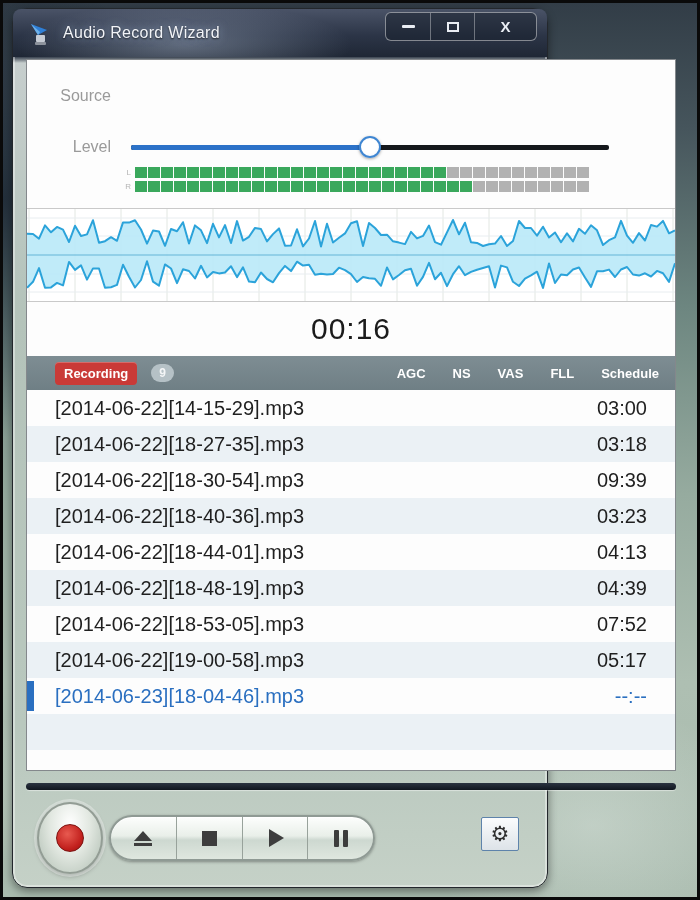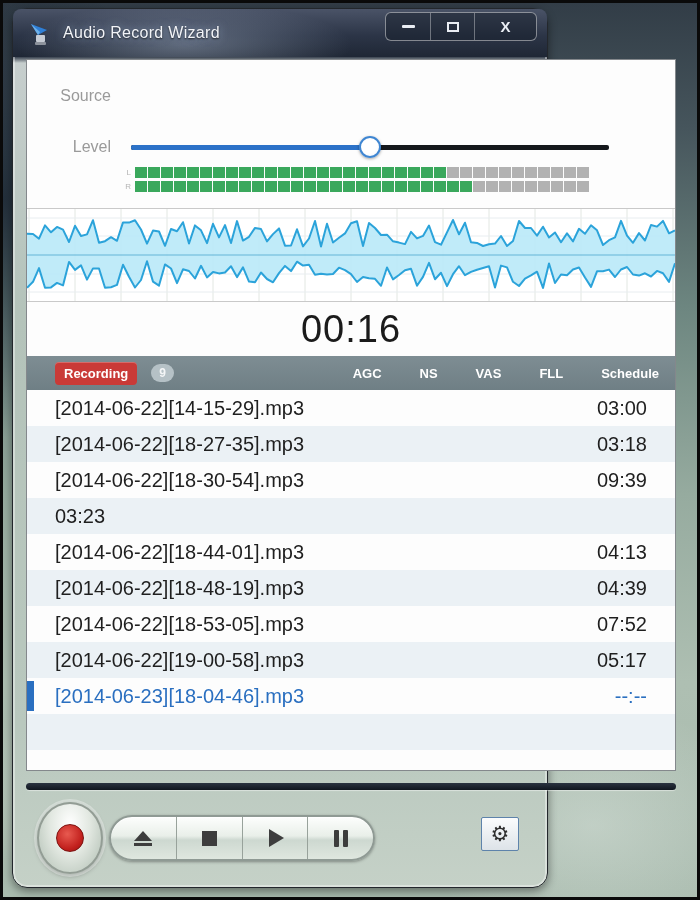--- a/index.html
+++ b/index.html
@@ -82,21 +82,21 @@
 
   .vu { margin:9px 0 0 92px; }
   .vu-row { display:flex; align-items:center; height:11px; margin-bottom:3px; }
   .vu-label { width:12px; margin-right:4px; font-size:8px; color:#b5b5b5; text-align:right; }
   .vu-block { width:12px; height:11px; margin-right:1px; flex:0 0 auto; }
 
   .wave-wrap { margin-top:16px; height:94px; border-top:1px solid #c9c9c9;
     border-bottom:1px solid #c9c9c9; background:#fff; }
 
   .timer { height:54px; line-height:54px; text-align:center;
-    font-size:38px; color:#1b1b1b; letter-spacing:1px; }
+    font-size:30px; color:#1b1b1b; letter-spacing:1px; }
 
   .list-header { height:34px; display:flex; align-items:center;
     background:linear-gradient(180deg,#7e8d93,#6f7f85);
     padding:0 16px 0 28px; color:#fff; }
   .badge-status { background:#c93a37; color:#fff; font-size:13px; font-weight:bold;
     padding:4px 9px; border-radius:4px; box-shadow:inset 0 1px 0 rgba(255,255,255,.25); }
   .badge-count { margin-left:14px; background:#b5c1c6; color:#f4f6f7; font-size:12px;
     font-weight:bold; padding:2px 8px; border-radius:9px; }
   .hdr-spacer { flex:1; }
   .col-toggle { margin-left:27px; font-size:13px; font-weight:bold; color:#fff; cursor:default; }
@@ -298,21 +298,21 @@
           <polyline points="0,78.8 6,72.8 12,59.1 18,78.7 24,78.4 30,73.9 36,76.4 42,52.9 48,60.9 54,56.4 60,70.6 66,59.4 72,59.5 78,78.8 84,78.2 90,75.9 96,55.8 102,67.7 108,78.5 114,71.0 120,52.3 126,72.6 132,76.6 138,55.4 144,59.5 150,74.1 156,60.3 162,62.0 168,69.5 174,56.8 180,68.4 186,63.0 192,64.4 198,63.5 204,57.2 210,68.1 216,58.4 222,72.6 228,73.2 234,63.5 240,70.0 246,73.3 252,64.1 258,56.9 264,62.1 270,52.7 276,56.6 282,55.8 288,65.7 294,64.7 300,65.4 306,65.0 312,58.7 318,61.2 324,65.2 330,73.0 336,68.1 342,69.3 348,69.8 354,76.8 360,58.5 366,70.4 372,66.0 378,61.3 384,59.8 390,76.7 396,67.9 402,53.9 408,70.2 414,63.8 420,77.1 426,65.2 432,57.2 438,66.2 444,62.9 450,60.7 456,59.0 462,57.3 468,78.6 474,56.6 480,58.4 486,72.8 492,77.0 498,69.7 504,66.4 510,62.7 516,78.9 522,54.5 528,74.0 534,65.5 540,66.3 546,60.5 552,58.5 558,68.5 564,77.9 570,62.3 576,62.2 582,60.6 588,68.0 594,60.5 600,58.0 606,65.5 612,66.6 618,64.3 624,67.5 630,61.9 636,64.2 642,72.9 648,54.3" fill="none" stroke="#2ba3da" stroke-width="2" stroke-linejoin="round"></polyline>
         </svg>
     </div>
 
     <div class="timer">00:16</div>
 
     <div class="list-header">
       <span class="badge-status">Recording</span>
       <span class="badge-count">9</span>
       <span class="hdr-spacer"></span>
-      <span id="header-columns" style="display:flex;align-items:center;gap:11px;">
+      <span id="header-columns" style="display:flex;align-items:center;">
           <span class="col-toggle">AGC</span>
           <span class="col-toggle">NS</span>
           <span class="col-toggle">VAS</span>
           <span class="col-toggle">FLL</span>
           <span class="col-toggle">Schedule</span>
         </span>
     </div>
 
     <div id="recording-list">
         <div class="row">
@@ -321,20 +321,21 @@
         </div>
         <div class="row alt">
           <span>[2014-06-22][18-27-35].mp3</span>
           <span>03:18</span>
         </div>
         <div class="row">
           <span>[2014-06-22][18-30-54].mp3</span>
           <span>09:39</span>
         </div>
         <div class="row alt">
+          <span>[2014-06-22][18-40-36].mp3</span>
           <span>03:23</span>
         </div>
         <div class="row">
           <span>[2014-06-22][18-44-01].mp3</span>
           <span>04:13</span>
         </div>
         <div class="row alt">
           <span>[2014-06-22][18-48-19].mp3</span>
           <span>04:39</span>
         </div>

